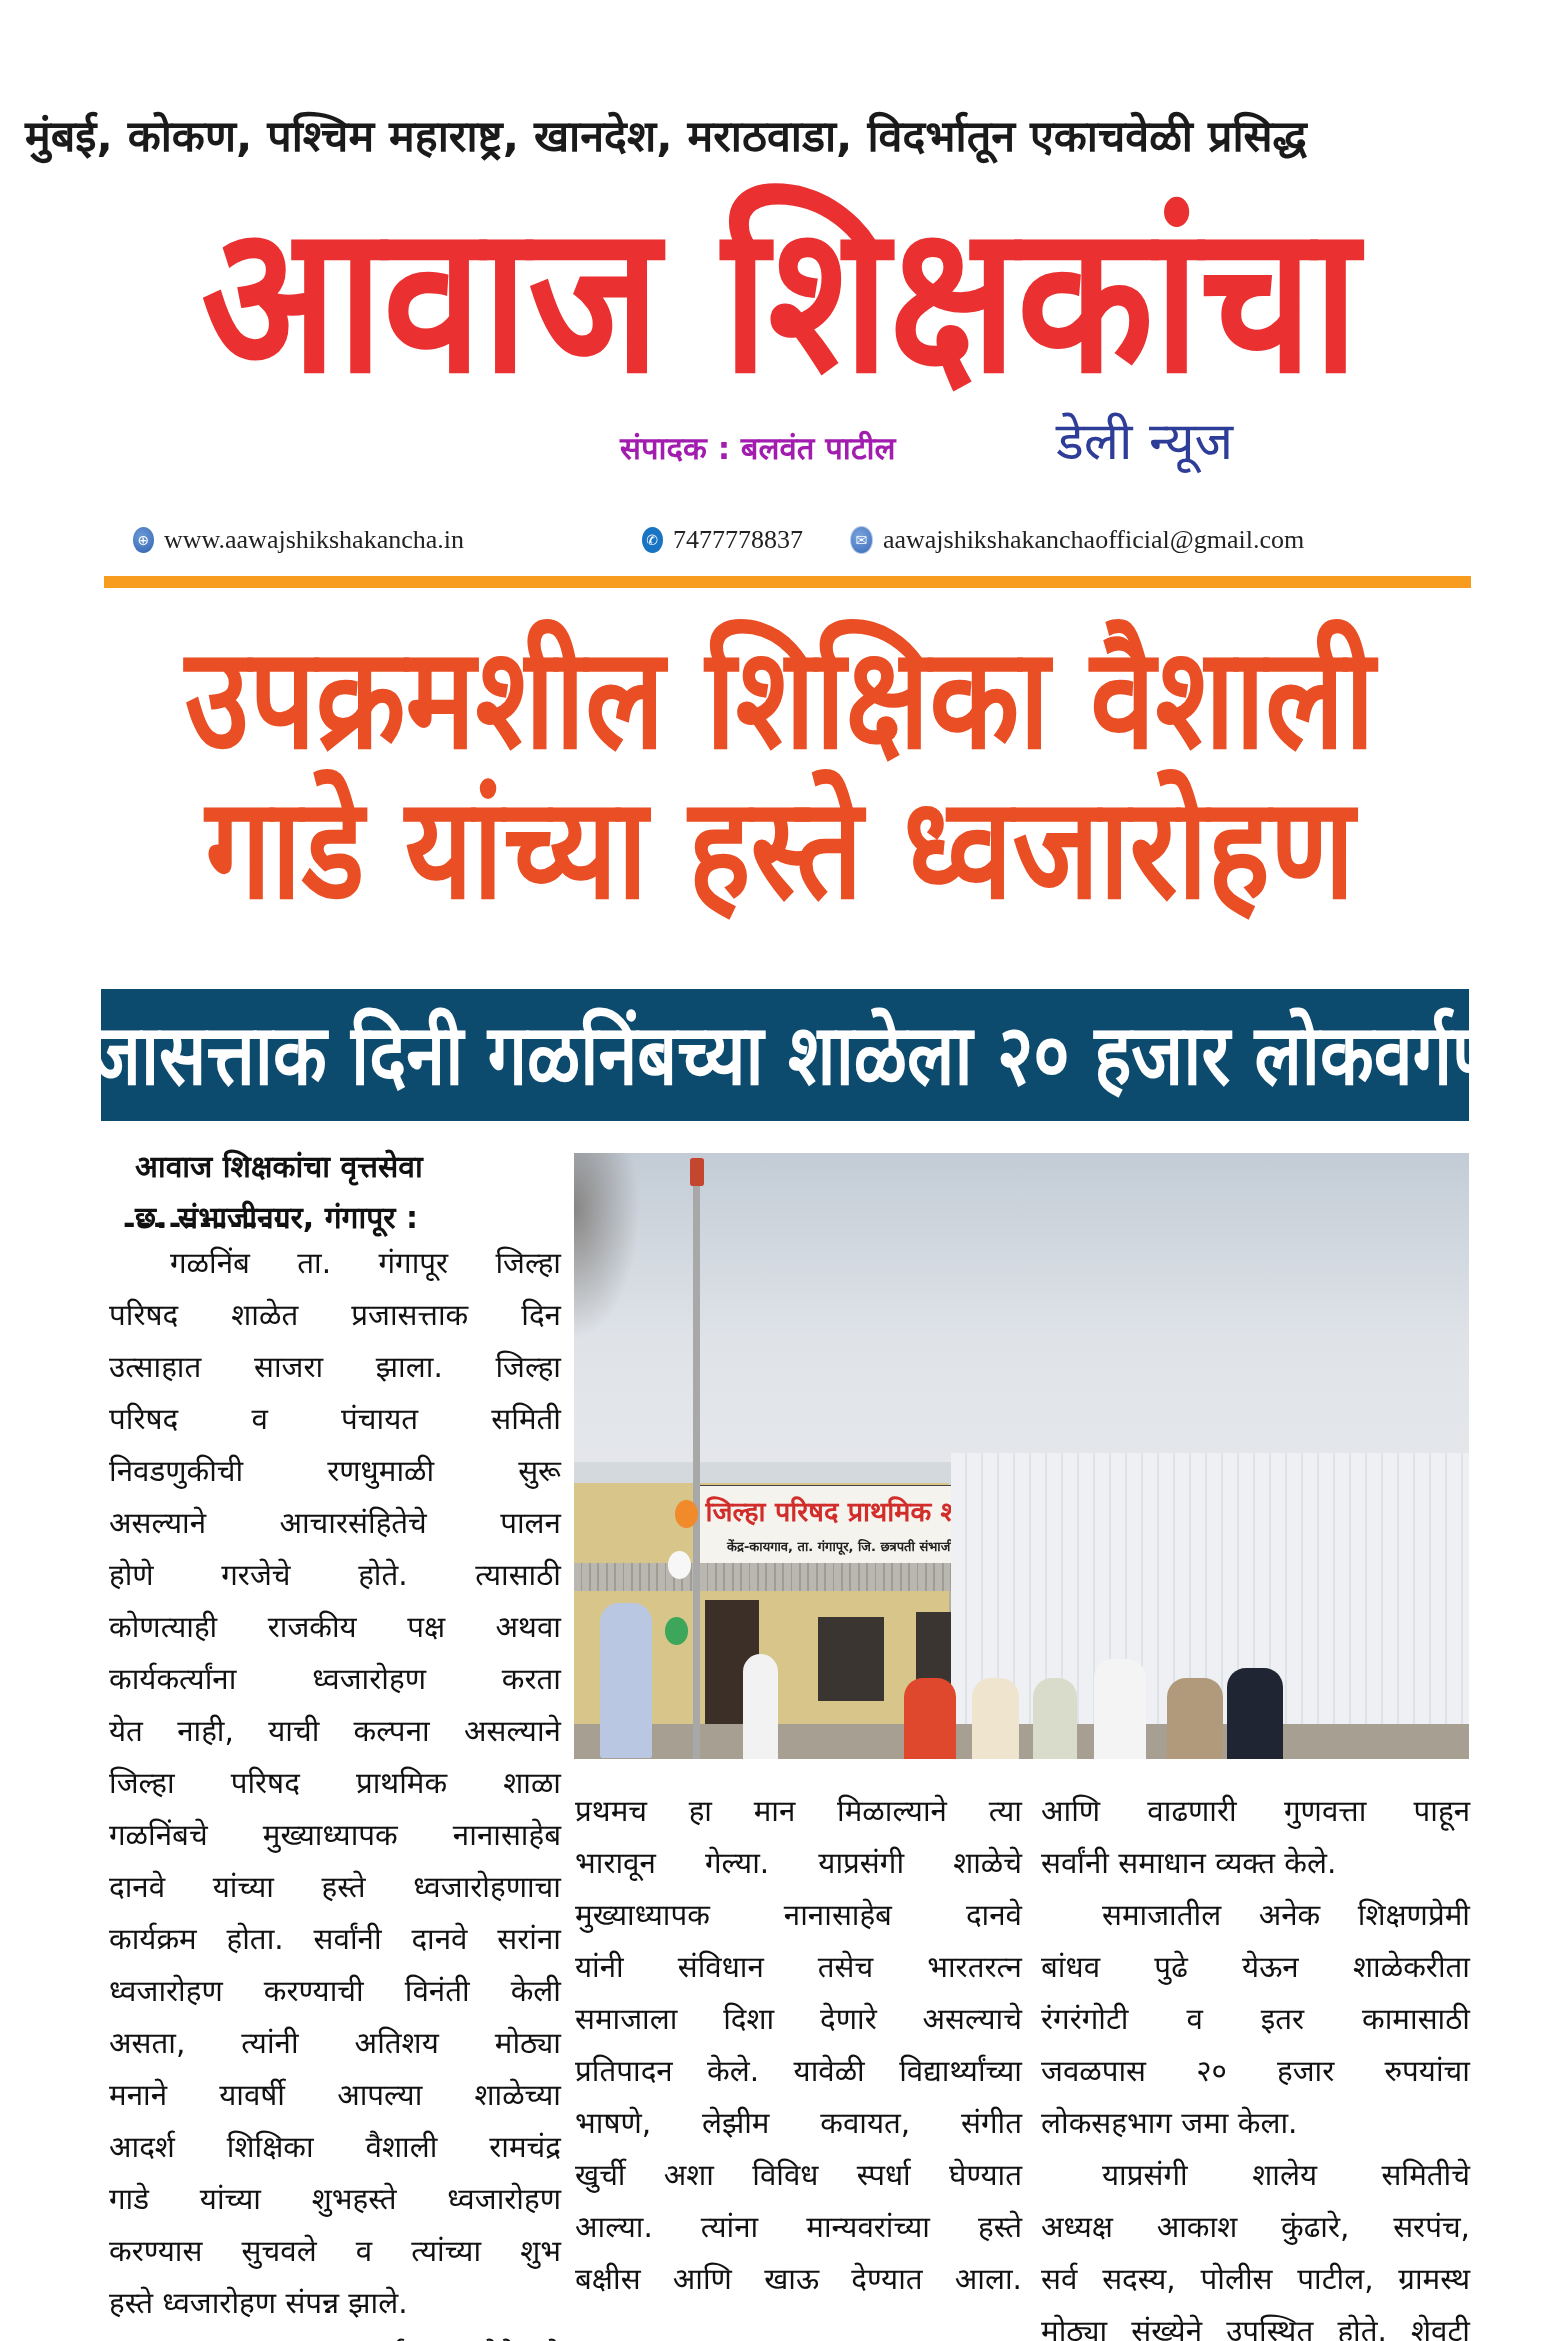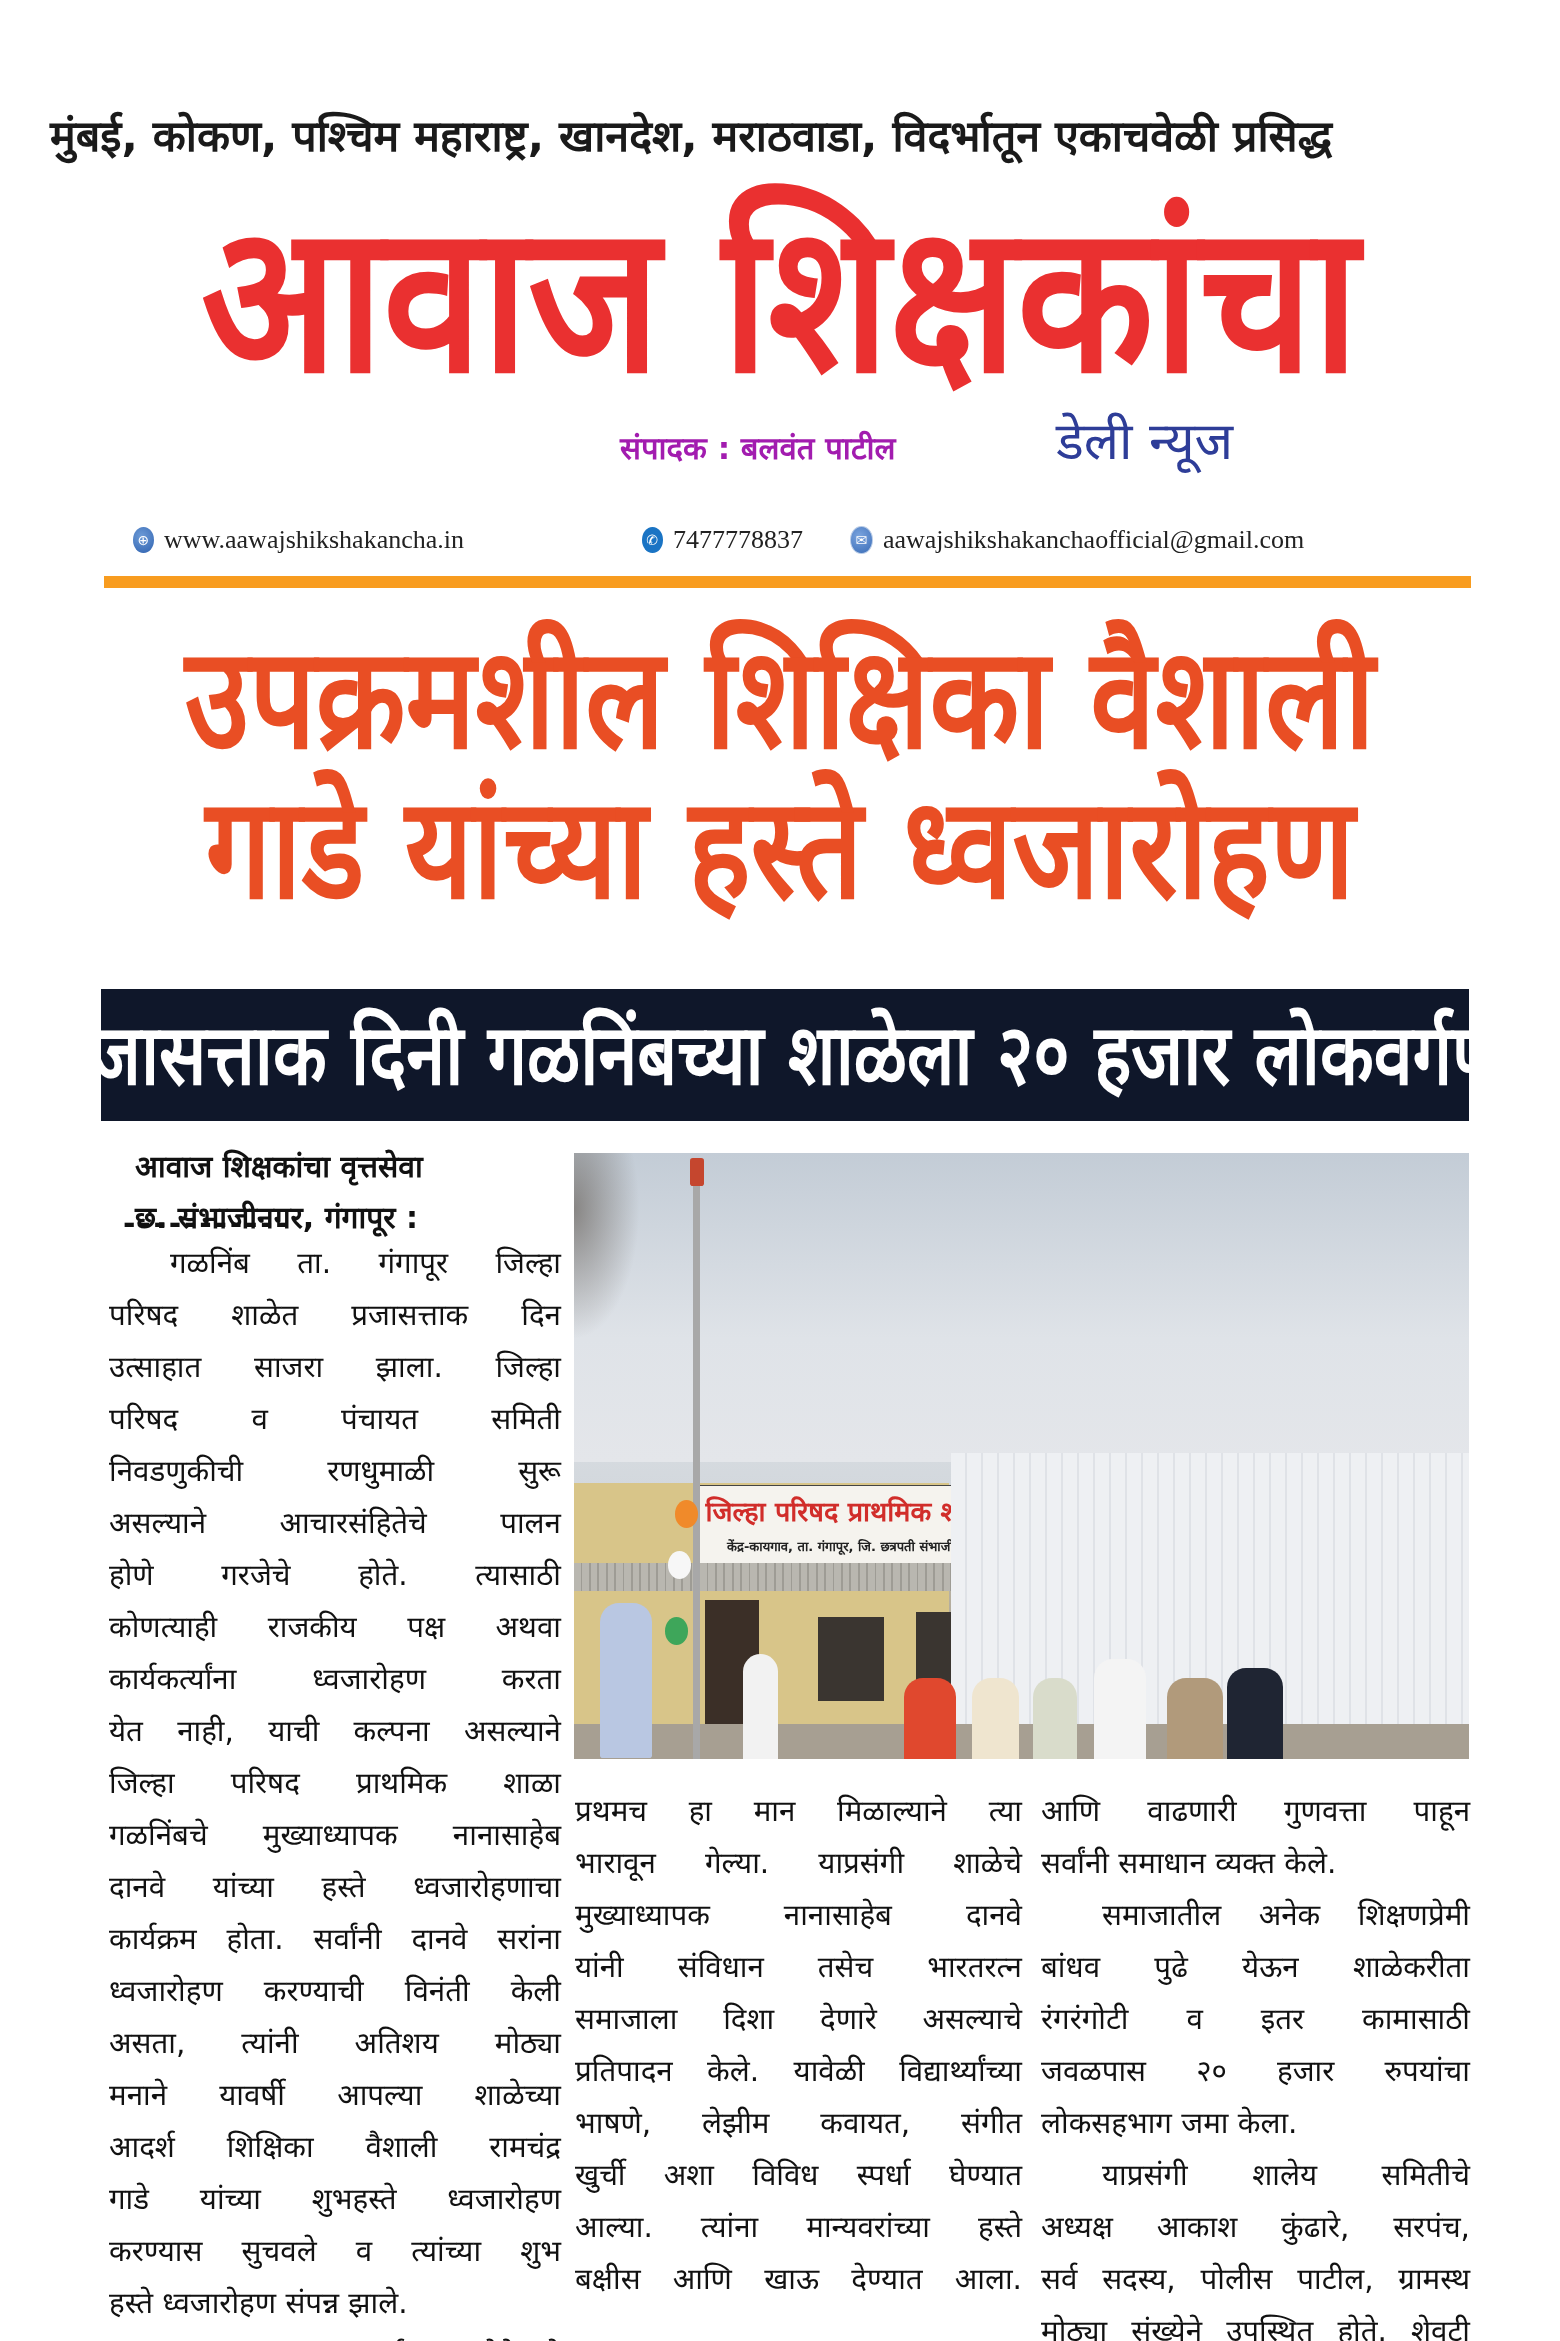--- a/index.html
+++ b/index.html
@@ -1,21 +1,21 @@
 <!DOCTYPE html>
 <html style="font-size:7.5px"><head>
 <meta charset="utf-8">
 <style>
   html, body { margin:0; padding:0; background:#ffffff; }
   body { width:1560px; height:2622px; position:relative; overflow:hidden;
          font-family:"DejaVu Sans", "Liberation Sans", sans-serif; color:#111; }
   .abs { position:absolute; }
 
   
-  .tagline { left:0; width:1332px; top:105px; text-align:right;
+  .tagline { left:0; width:1332px; top:105px; text-align:center;
              font-size:43px; font-weight:bold; color:#1a1a1a; letter-spacing:0px; }
   .masthead { left:0; width:1560px; top:187px; text-align:center;
               font-size:178px; font-weight:bold; color:#ea3030; line-height:1.1;
               transform:scaleY(1.15); transform-origin:top center; }
   .editor { left:620px; top:426px; font-size:31px; font-weight:bold; color:#a21caf; }
   .daily { left:1056px; top:403px; font-size:52px; font-weight:normal; color:#2e3d98; }
 
   .contacts { top:525px; left:0; width:1560px; height:42px; }
   .contact { position:absolute; top:0; display:flex; align-items:center; gap:10.3px;
              font-family:"Liberation Serif", serif; font-size:26px; color:#222; }
@@ -27,21 +27,21 @@
   .ic.mail { background:radial-gradient(circle at 40% 35%, #7aa4de, #3a6cb7); border:1.4px solid #b8cbe6; }
 
   .orange-bar { left:104px; top:576px; width:1367px; height:12px; background:#f89c1f; }
 
   
   .headline { left:0; width:1560px; text-align:center; color:#e94e24; font-weight:bold;
               font-size:117px; line-height:1; transform:scaleY(1.2); transform-origin:top center; }
   .hl1 { top:628px; }
   .hl2 { top:778px; }
 
-  .green-band { left:101px; top:989px; width:1368px; height:132px; background:#0f172a;
+  .green-band { left:101px; top:989px; width:1368px; height:132px; background:#0c4a6e;
                 display:flex; align-items:center; justify-content:center;text-align:center; }
   .green-band span { color:#fff; font-weight:bold; font-size:70px; line-height:1;
                      transform:scaleY(1.2); display:inline-block; white-space:nowrap; }
 
   
   .byline { left:135px; top:1141px; font-size:30px; font-weight:bold; color:#111; line-height:51px; }
   .dashes { left:123px; top:1206px; font-size:30px; font-weight:bold; letter-spacing:2.8px; color:#111; }
 
   
   .col { position:absolute; font-family:"DejaVu Sans", sans-serif; font-size:29.5px;

